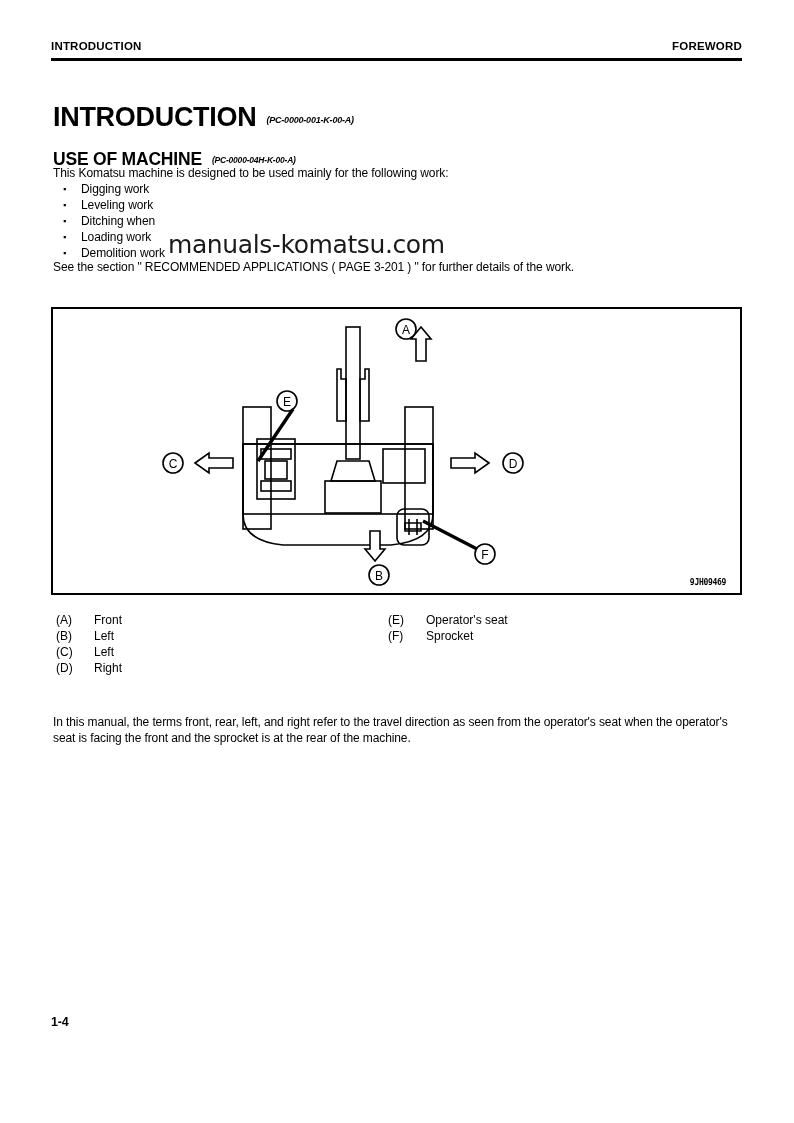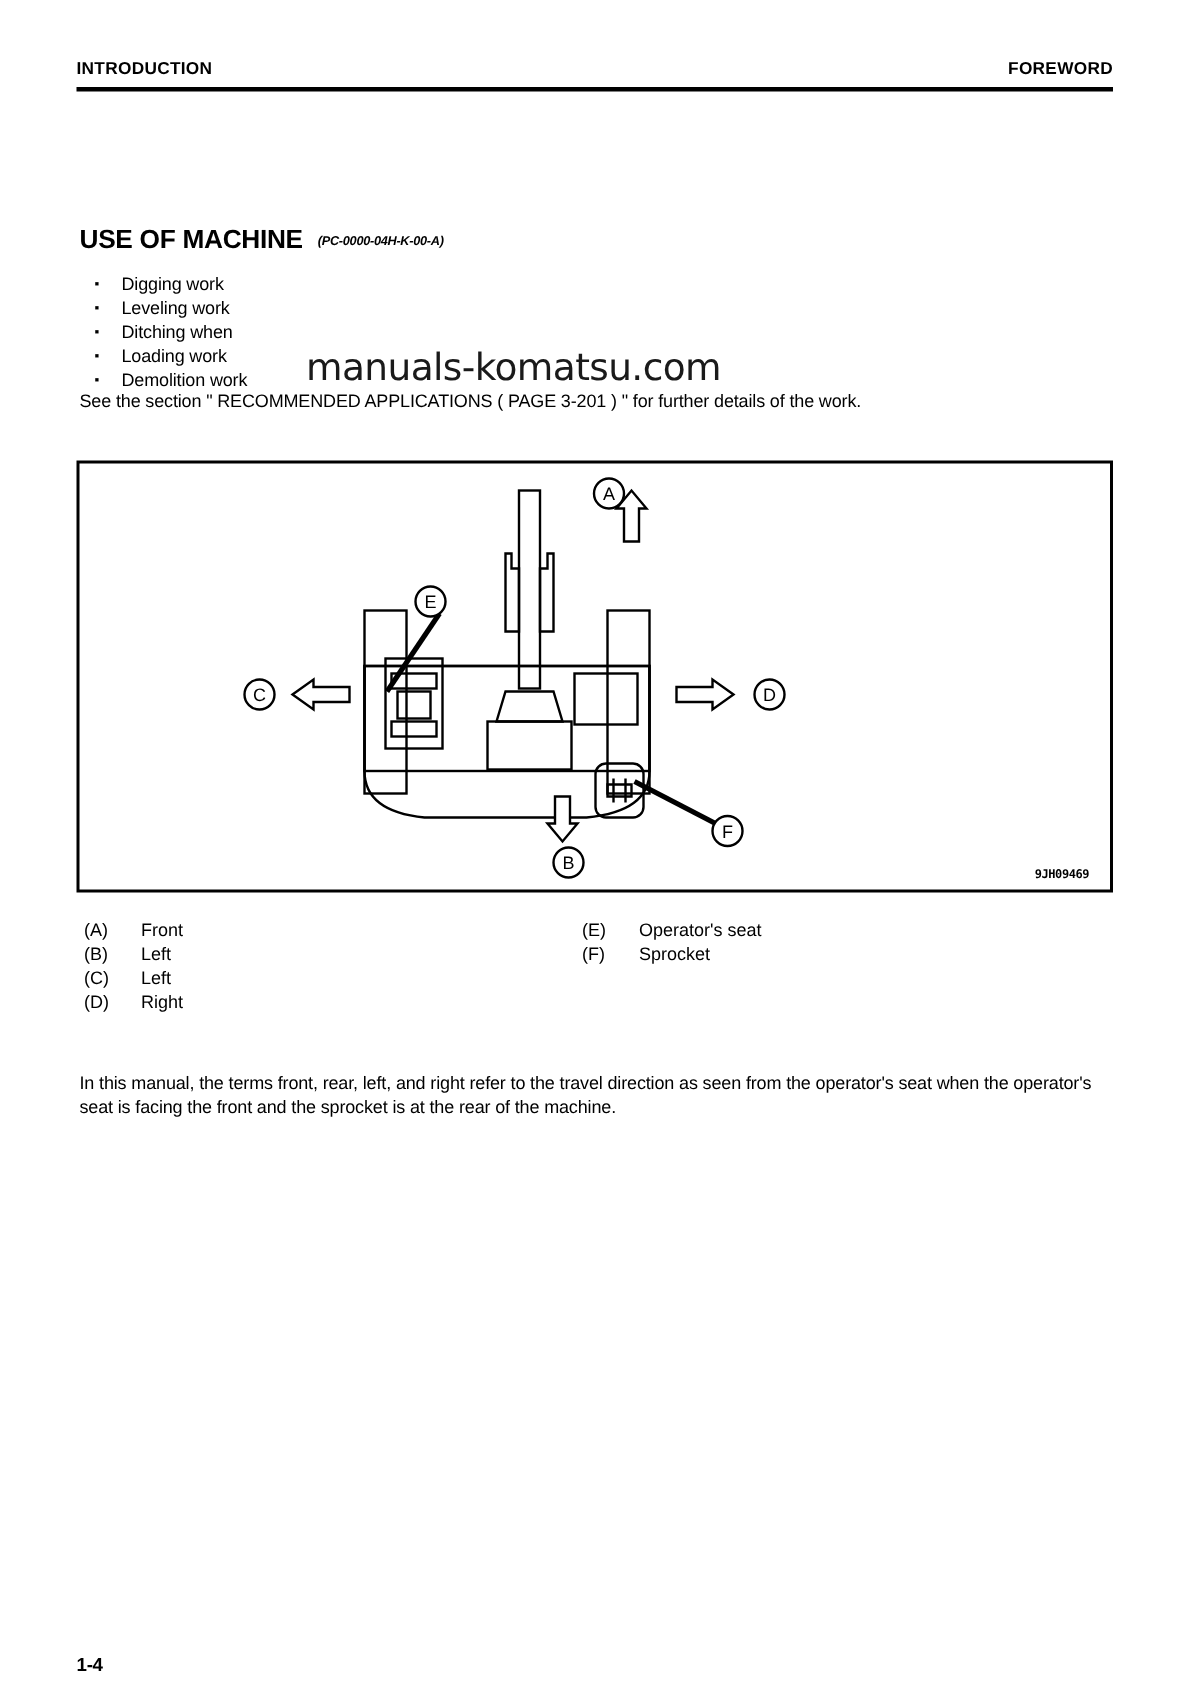--- a/index.html
+++ b/index.html
@@ -130,21 +130,20 @@
   
   .watermark {
     position: absolute;
     left: 168px;
     top: 230px;
     font-size: 25px;
     font-family: "DejaVu Sans", sans-serif;
     color: #1a1a1a;
     white-space: nowrap;
     letter-spacing: -0.4px;
-    margin-left: 36px;
   }
 
   
   .figure-box {
     position: absolute;
     left: 51px;
     top: 307px;
     width: 691px;
     height: 288px;
     border: 2px solid #000;
@@ -182,42 +181,46 @@
   .legend-key {
     width: 38px;
     flex: none;
   }
   .legend-val { white-space: nowrap; }
 
   
   .page-number {
     position: absolute;
     left: 51px;
-    top: 1103px;
+    top: 1015px;
     font-size: 12.5px;
     font-weight: bold;
     letter-spacing: -0.2px;
   }
 </style>
 </head>
 <body>
 
 <div class="page">
 
   <div class="header">
     <div class="header-left">INTRODUCTION</div>
     <div class="header-right">FOREWORD</div>
     <div class="header-rule"></div>
   </div>
 
+  <div class="h1">
+    <span>INTRODUCTION</span><span class="code">(PC-0000-001-K-00-A)</span>
+  </div>
 
   <div class="h2 use">
     <span>USE OF MACHINE</span><span class="code">(PC-0000-04H-K-00-A)</span>
   </div>
 
+  <div class="body-text intro-line">This Komatsu machine is designed to be used mainly for the following work:</div>
 
   <ul class="bullets">
     <li><span class="dot">▪</span><span>Digging work</span></li>
     <li><span class="dot">▪</span><span>Leveling work</span></li>
     <li><span class="dot">▪</span><span>Ditching when</span></li>
     <li><span class="dot">▪</span><span>Loading work</span></li>
     <li><span class="dot">▪</span><span>Demolition work</span></li>
   </ul>
 
   <div class="body-text see-section">See the section " RECOMMENDED APPLICATIONS ( PAGE 3-201 ) " for further details of the work.</div>

